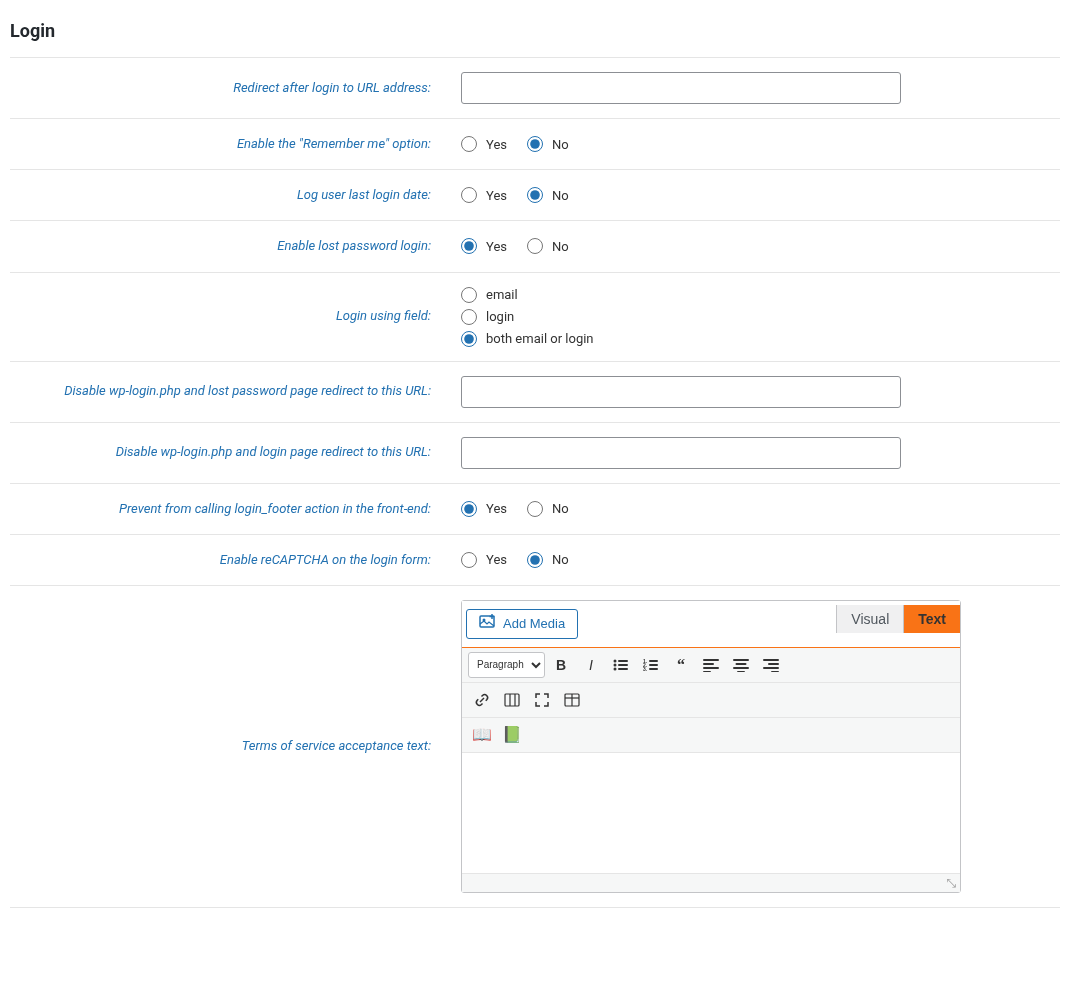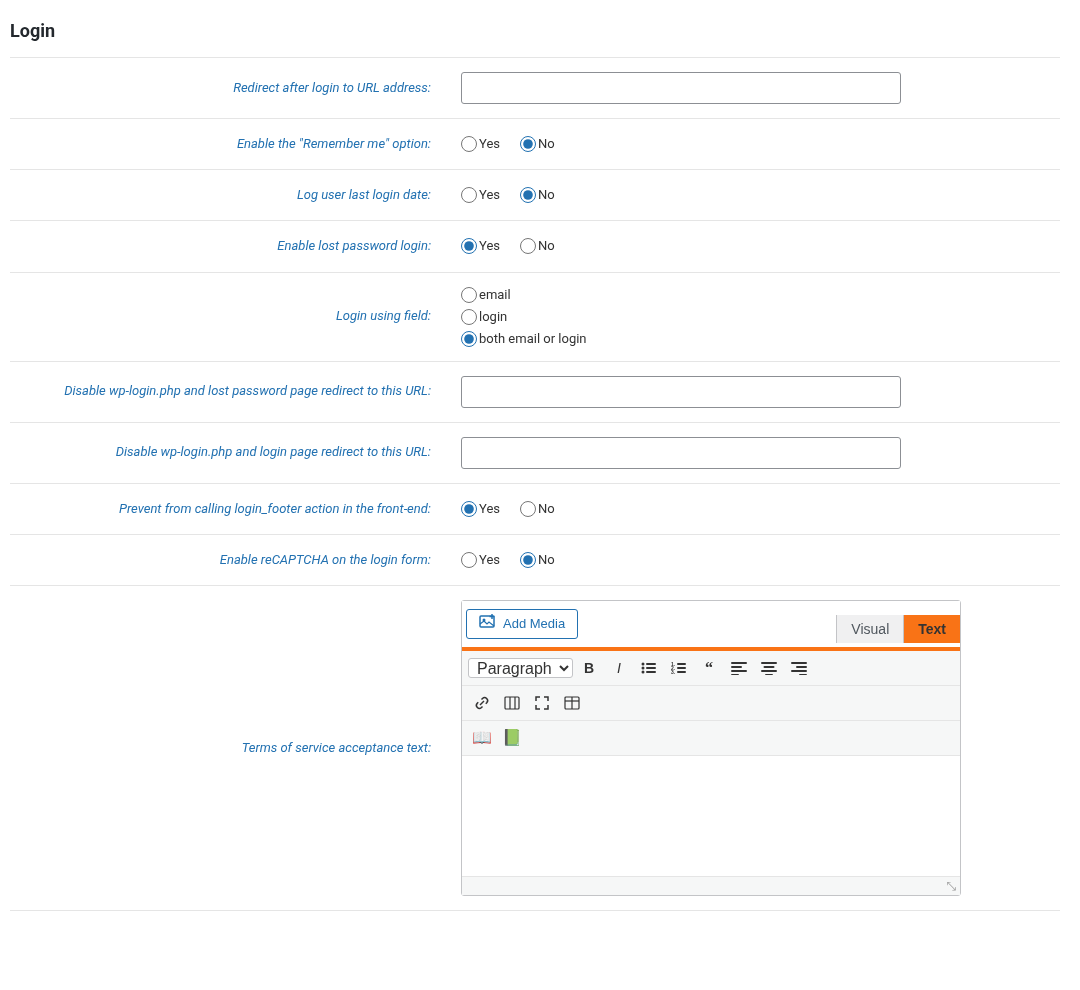--- a/index.html
+++ b/index.html
@@ -58,44 +58,45 @@
       align-items: center;
       gap: 20px;
     }
     .radio-group.vertical {
       flex-direction: column;
       align-items: flex-start;
       gap: 6px;
     }
     .radio-label {
       display: flex;
-      gap: 2px;
+      align-items: center;
+      gap: 9px;
       cursor: pointer;
       font-size: 13px;
       color: #333;
     }
     .radio-label input[type="radio"] {
       margin: 0;
       width: 16px;
       height: 16px;
       accent-color: #2271b1;
       cursor: pointer;
     }
     
     .editor-container {
       border: 1px solid #c3c4c7;
       border-radius: 3px;
       width: 500px;
     }
     .editor-top-bar {
       display: flex;
-      align-items: flex-end;
+      align-items: flex-start;
       justify-content: space-between;
       padding: 4px 0 4px 0;
-      border-bottom: 4px solid #f97316;
+      border-bottom: 1px solid #f97316;
       background: #fff;
     }
     .add-media-btn {
       display: flex;
       align-items: center;
       gap: 6px;
       background: #fff;
       border: 1px solid #2271b1;
       border-radius: 3px;
       color: #2271b1;
@@ -124,24 +125,24 @@
     .toolbar-row {
       display: flex;
       align-items: center;
       flex-wrap: wrap;
       padding: 4px 6px;
       gap: 2px;
       border-bottom: 1px solid #e5e5e5;
       background: #f6f7f7;
     }
     .toolbar-select {
-      height: 20px;
+      height: 26px;
       border: 1px solid #c3c4c7;
       border-radius: 3px;
-      font-size: 16px;
+      font-size: 10px;
       padding: 0 4px;
       background: #fff;
       cursor: pointer;
       color: #333;
     }
     .toolbar-btn {
       display: inline-flex;
       align-items: center;
       justify-content: center;
       width: 28px;

